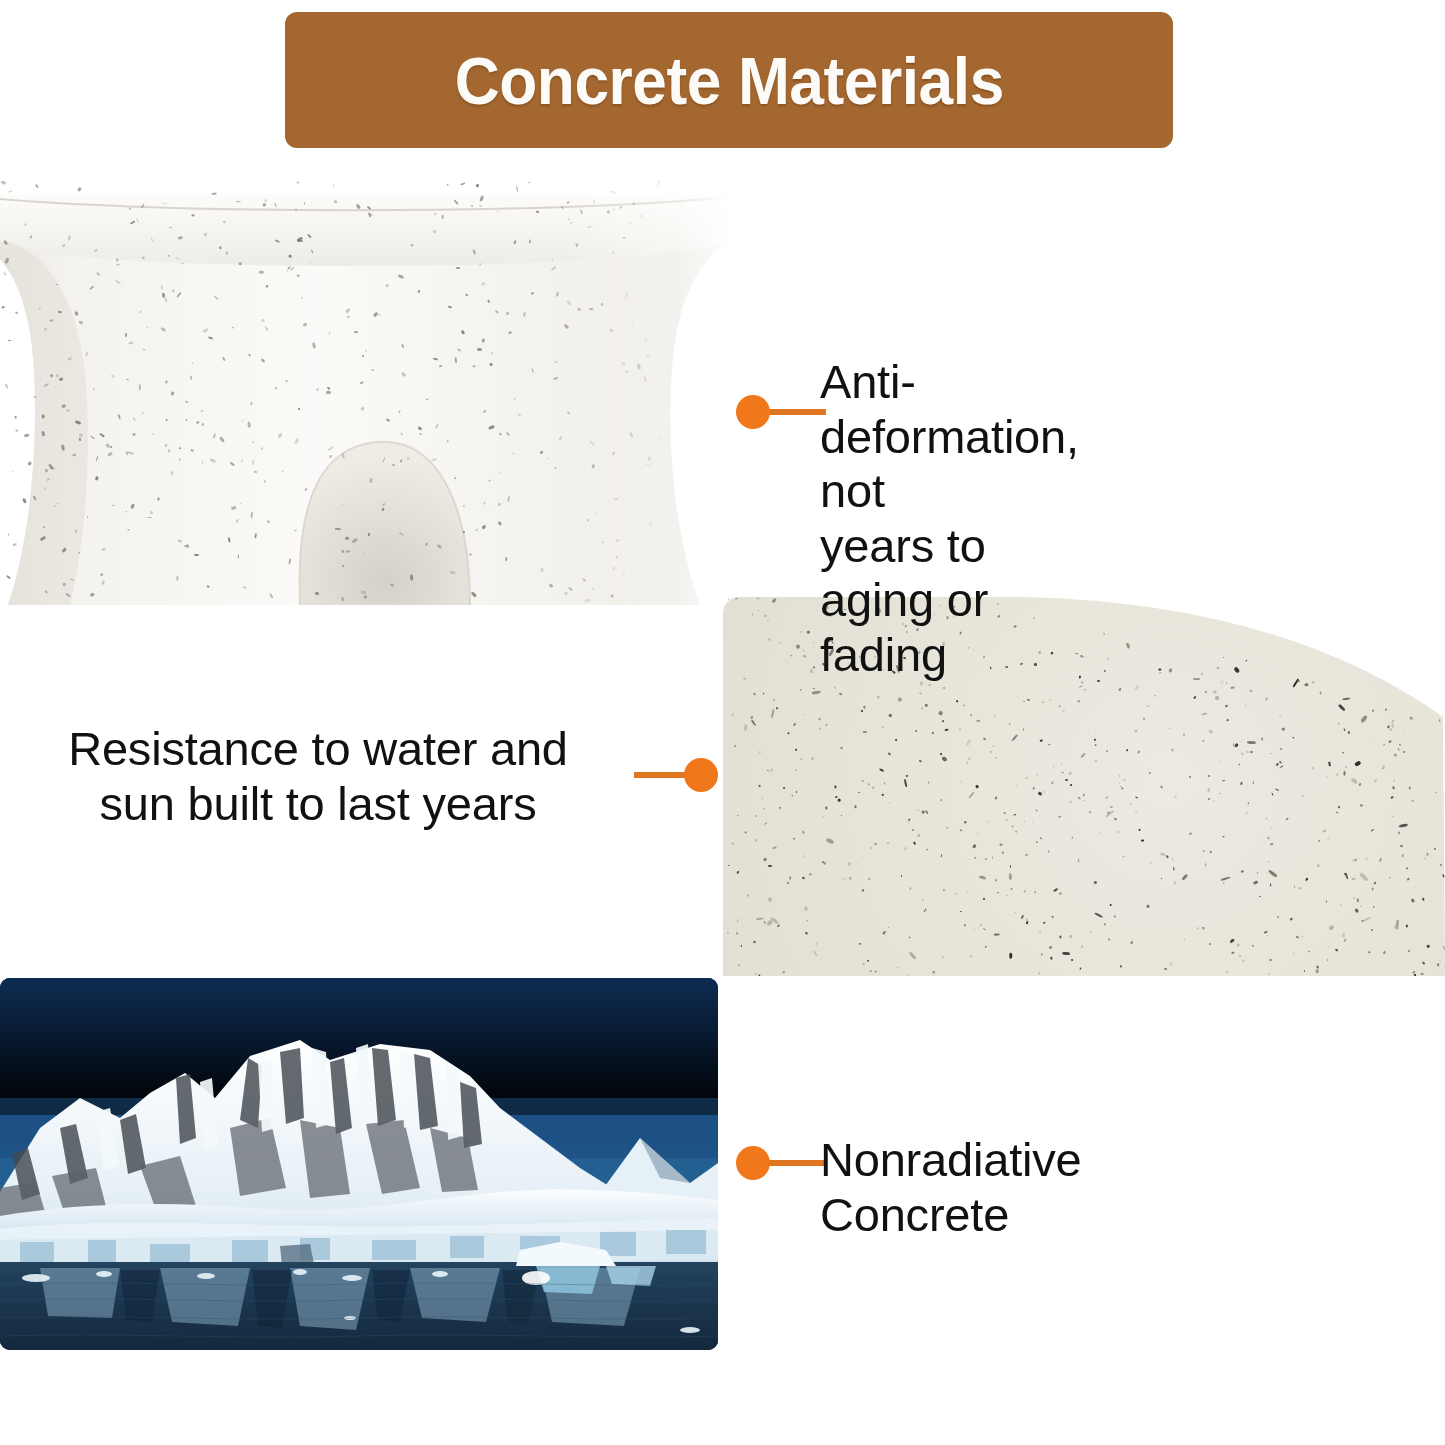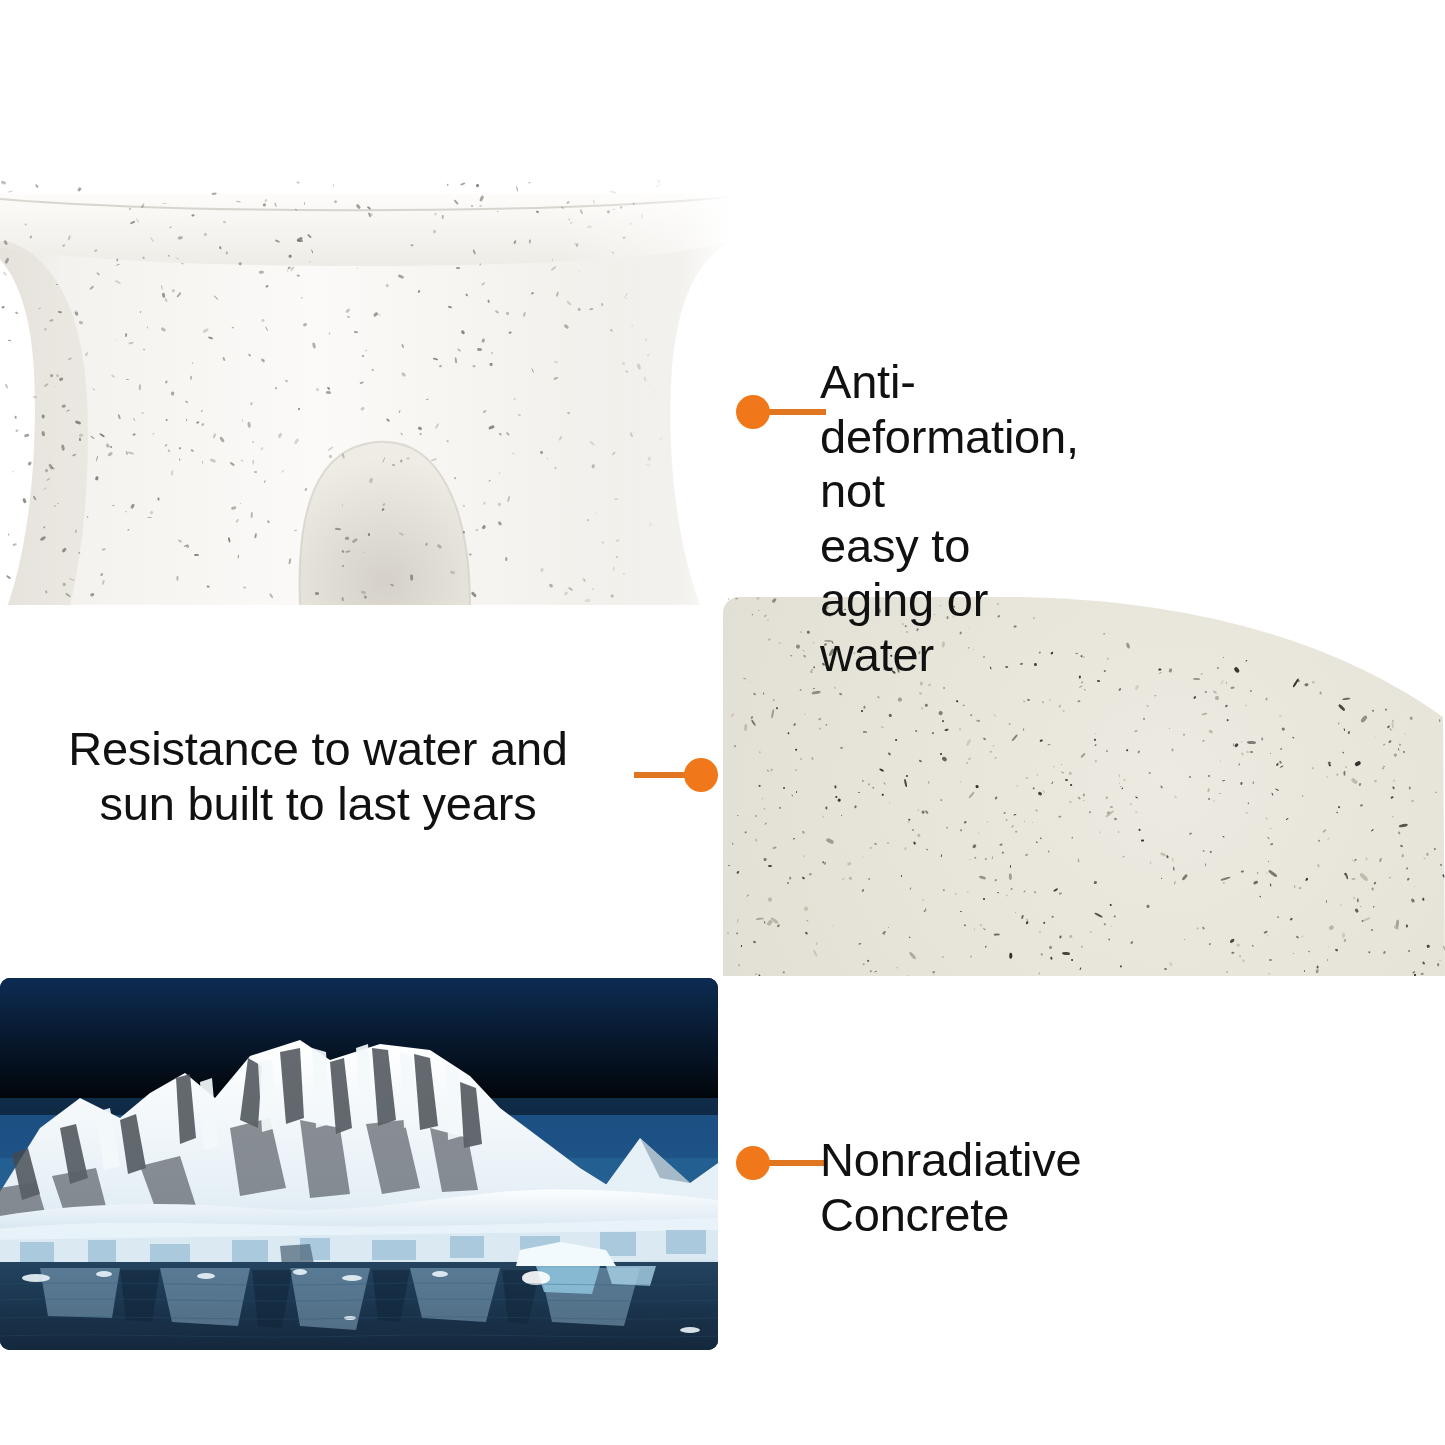--- a/index.html
+++ b/index.html
@@ -94,20 +94,23 @@
   }
   #callout-1 .callout-text { left: 820px; top: 355px; text-align: left; }
   #callout-2 .callout-text { left: 18px;  top: 722px; width: 600px; text-align: center; }
   #callout-3 .callout-text { left: 820px; top: 1133px; text-align: left; }
 </style>
 </head>
 <body>
 
 <div id="page">
 
+  <div id="title-banner">
+    <div id="title-text">Concrete Materials</div>
+  </div>
 
   <div id="panel-stool">
     <svg class="stool-svg" viewBox="0 0 732 425" preserveAspectRatio="none">
       <defs>
         <linearGradient id="bodyG" x1="0" y1="0" x2="1" y2="0">
           <stop offset="0%" stop-color="#e6e3dc"></stop>
           <stop offset="12%" stop-color="#f4f2ee"></stop>
           <stop offset="45%" stop-color="#fbfaf8"></stop>
           <stop offset="78%" stop-color="#f3f1ec"></stop>
           <stop offset="100%" stop-color="#e4e1d9"></stop>
@@ -1342,21 +1345,21 @@
         <path d="M0,340 C120,336 240,344 360,340 C480,336 600,344 718,340"></path>
         <path d="M0,358 C120,354 240,362 360,358 C480,354 600,362 718,358"></path>
       </g>
     </svg>
   </div>
 
   <div class="callout" id="callout-1">
     <div class="leader" style="left:768px; top:409px; width:58px;"></div>
     <div class="dot" style="left:736px; top:395px;"></div>
     <div class="callout-text">Anti-deformation, not
-easy to aging or water</div>
+years to aging or fading</div>
   </div>
 
   <div class="callout" id="callout-2">
     <div class="leader" style="left:634px; top:772px; width:62px;"></div>
     <div class="dot" style="left:684px; top:758px;"></div>
     <div class="callout-text">Resistance to water and
 sun built to last years</div>
   </div>
 
   <div class="callout" id="callout-3">

